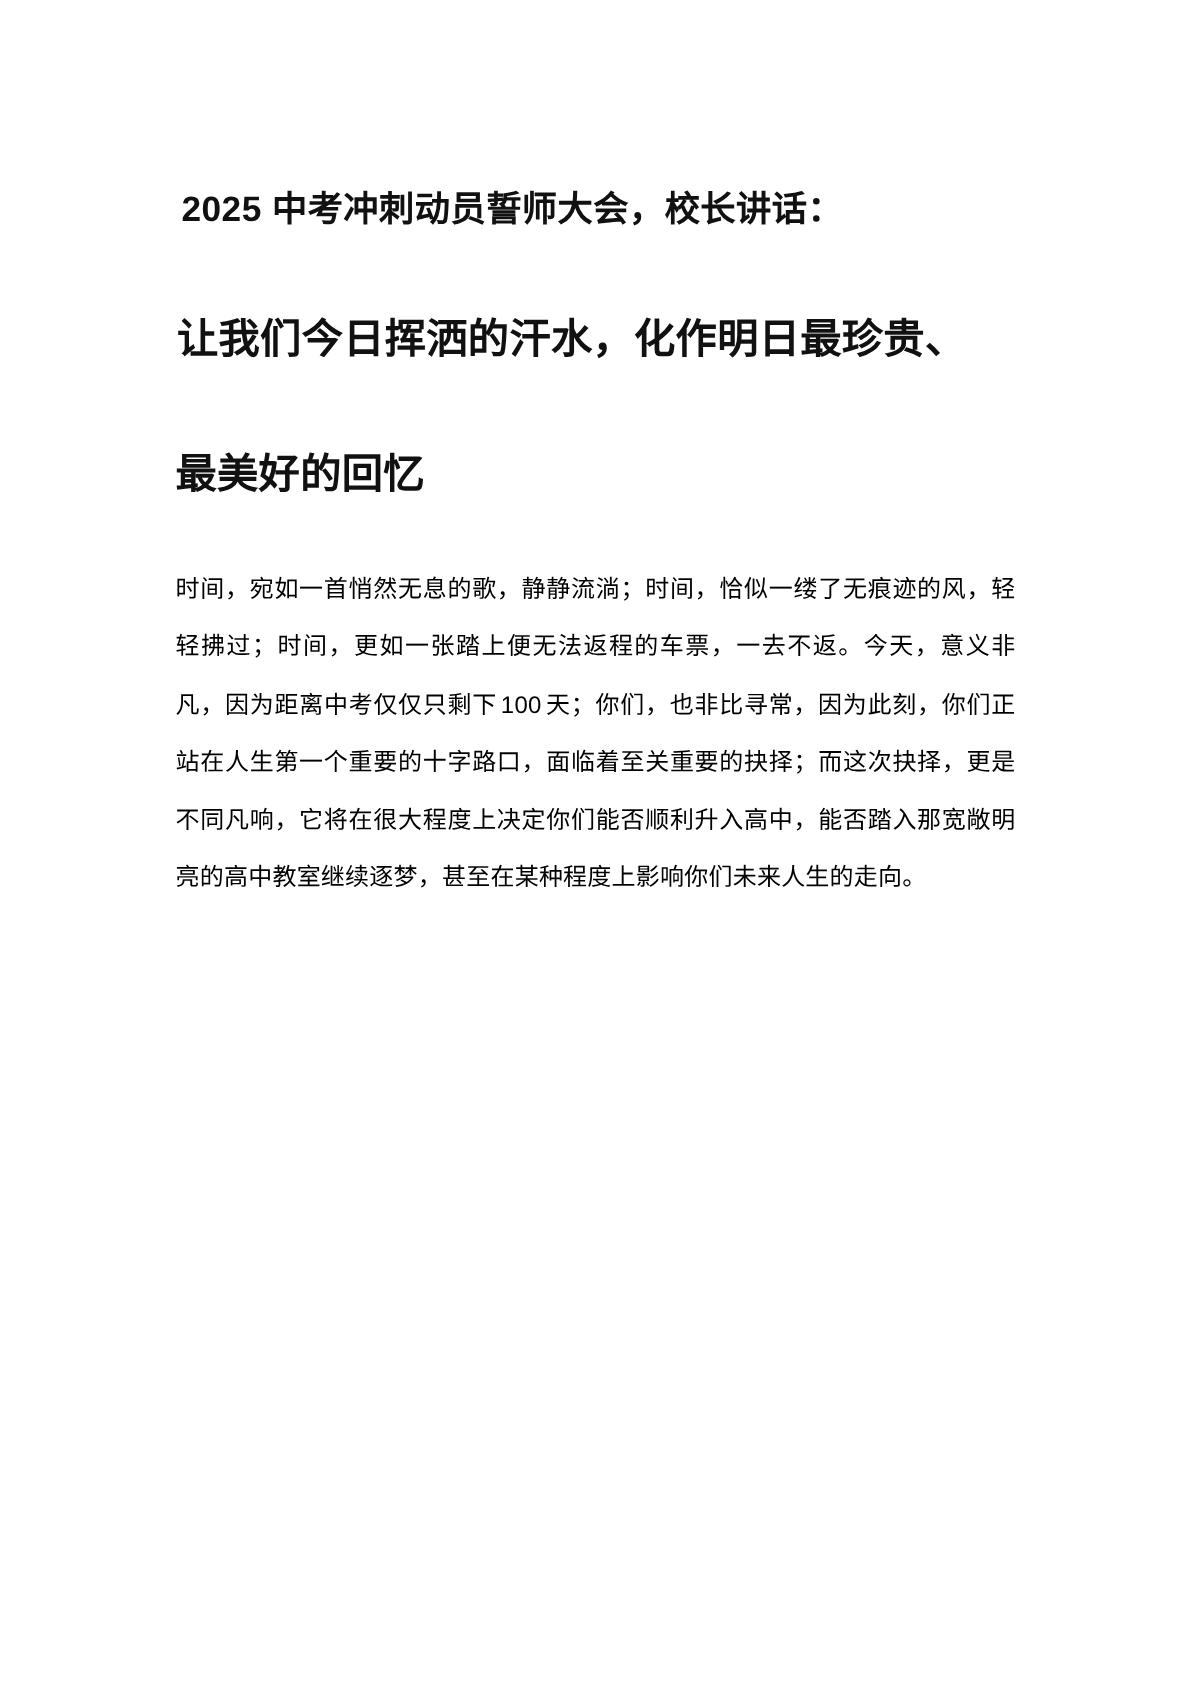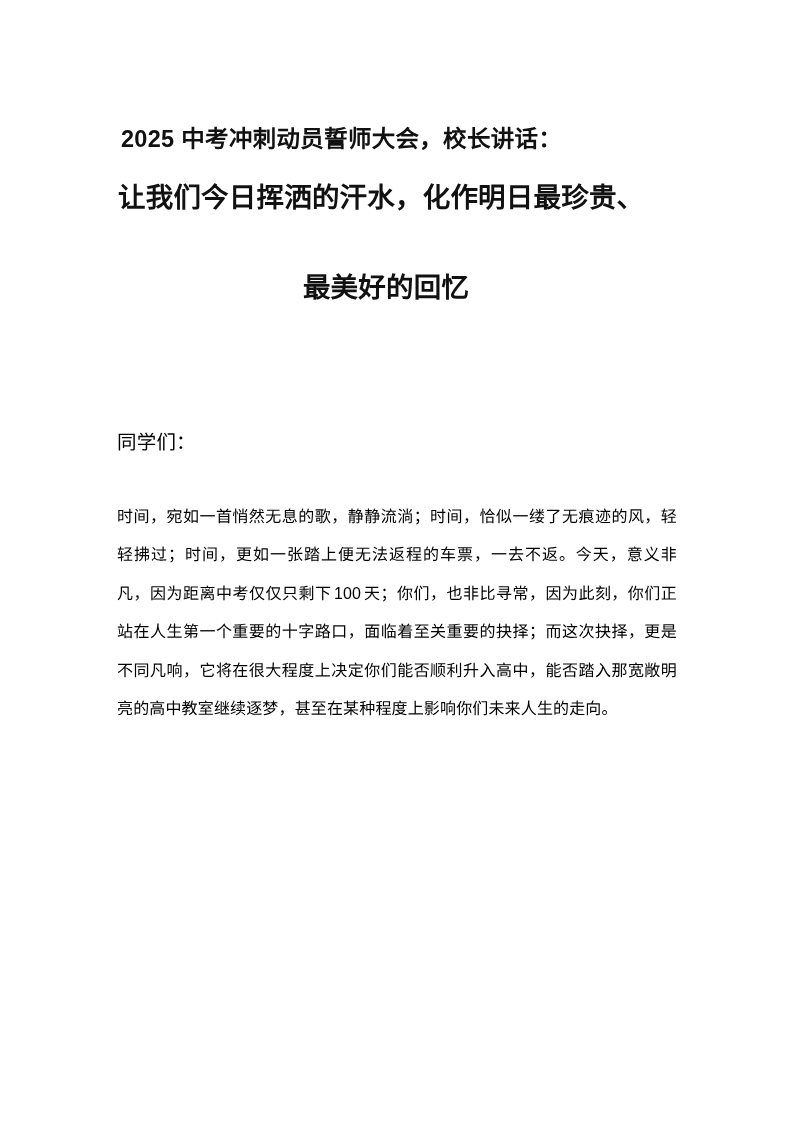--- a/index.html
+++ b/index.html
@@ -50,30 +50,30 @@
     font-size: 23.5px;
     line-height: 30px;
     margin-top: 124px;
     margin-left: 4px;
     letter-spacing: 0.3px;
   }
 
   .title-line-2 {
     font-size: 27.5px;
     line-height: 36px;
-    margin-top: 26px;
+    margin-top: 54px;
     margin-left: 1px;
     letter-spacing: 0.2px;
   }
 
   .title-line-3 {
     font-size: 27.5px;
     line-height: 36px;
     margin-top: 54px;
-    text-align: center;
+    text-align: left;
     width: 560px;
     padding-right: 22px;
     box-sizing: border-box;
   }
 
   
   .salutation {
     font-size: 19.5px;
     line-height: 30px;
     margin: 0;
@@ -107,19 +107,18 @@
 
 <div class="page">
   <div class="content">
 
     <h1 class="doc-title">
       <span class="title-line title-line-1">2025 中考冲刺动员誓师大会，校长讲话：</span>
       <span class="title-line title-line-2">让我们今日挥洒的汗水，化作明日最珍贵、</span>
       <span class="title-line title-line-3">最美好的回忆</span>
     </h1>
 
-    <p class="salutation salutation-1">同学们：</p>
 
 
     <p class="body-paragraph"><span>时间，宛如一首悄然无息的歌，静静流淌；时间，恰似一缕了无痕迹的风，轻轻拂过；时间，更如一张踏上便无法返程的车票，一去不返。今天，意义非凡，因为距离中考仅仅只剩下</span><span class="latin-num">100</span><span>天；你们，也非比寻常，因为此刻，你们正站在人生第一个重要的十字路口，面临着至关重要的抉择；而这次抉择，更是不同凡响，它将在很大程度上决定你们能否顺利升入高中，能否踏入那宽敞明亮的高中教室继续逐梦，甚至在某种程度上影响你们未来人生的走向。</span></p>
 
   </div>
 </div>
 
 </body></html>

